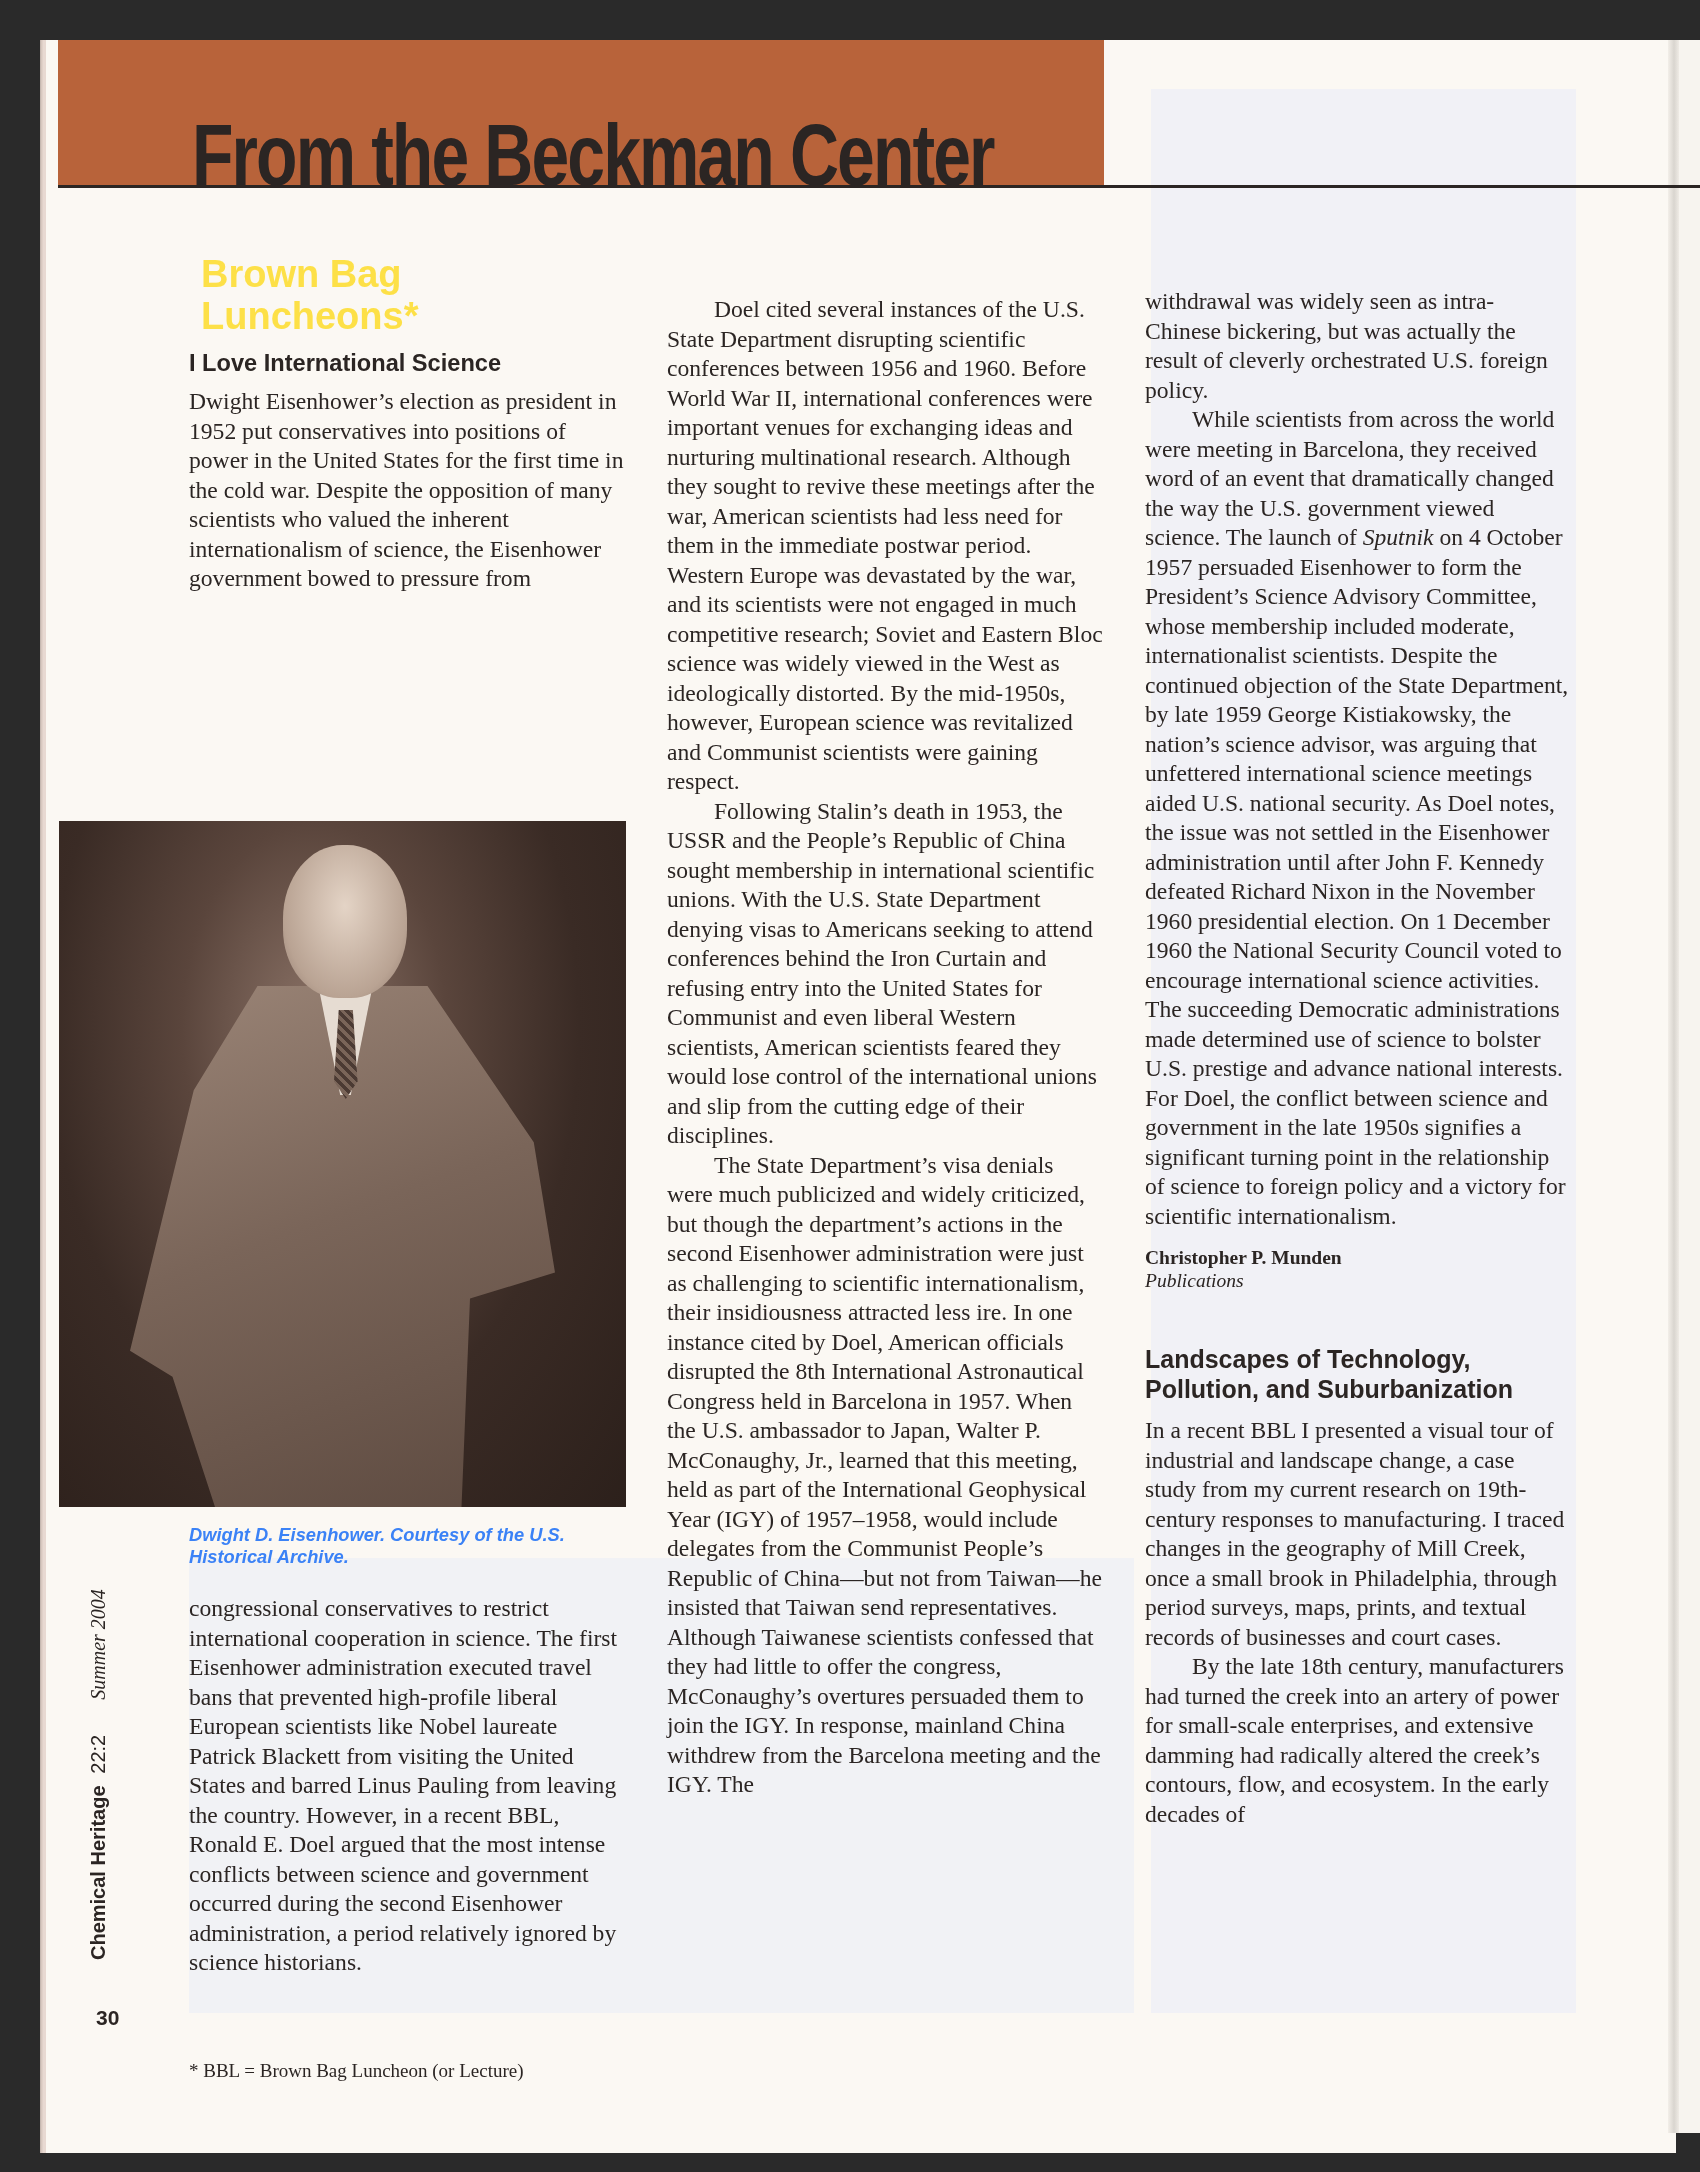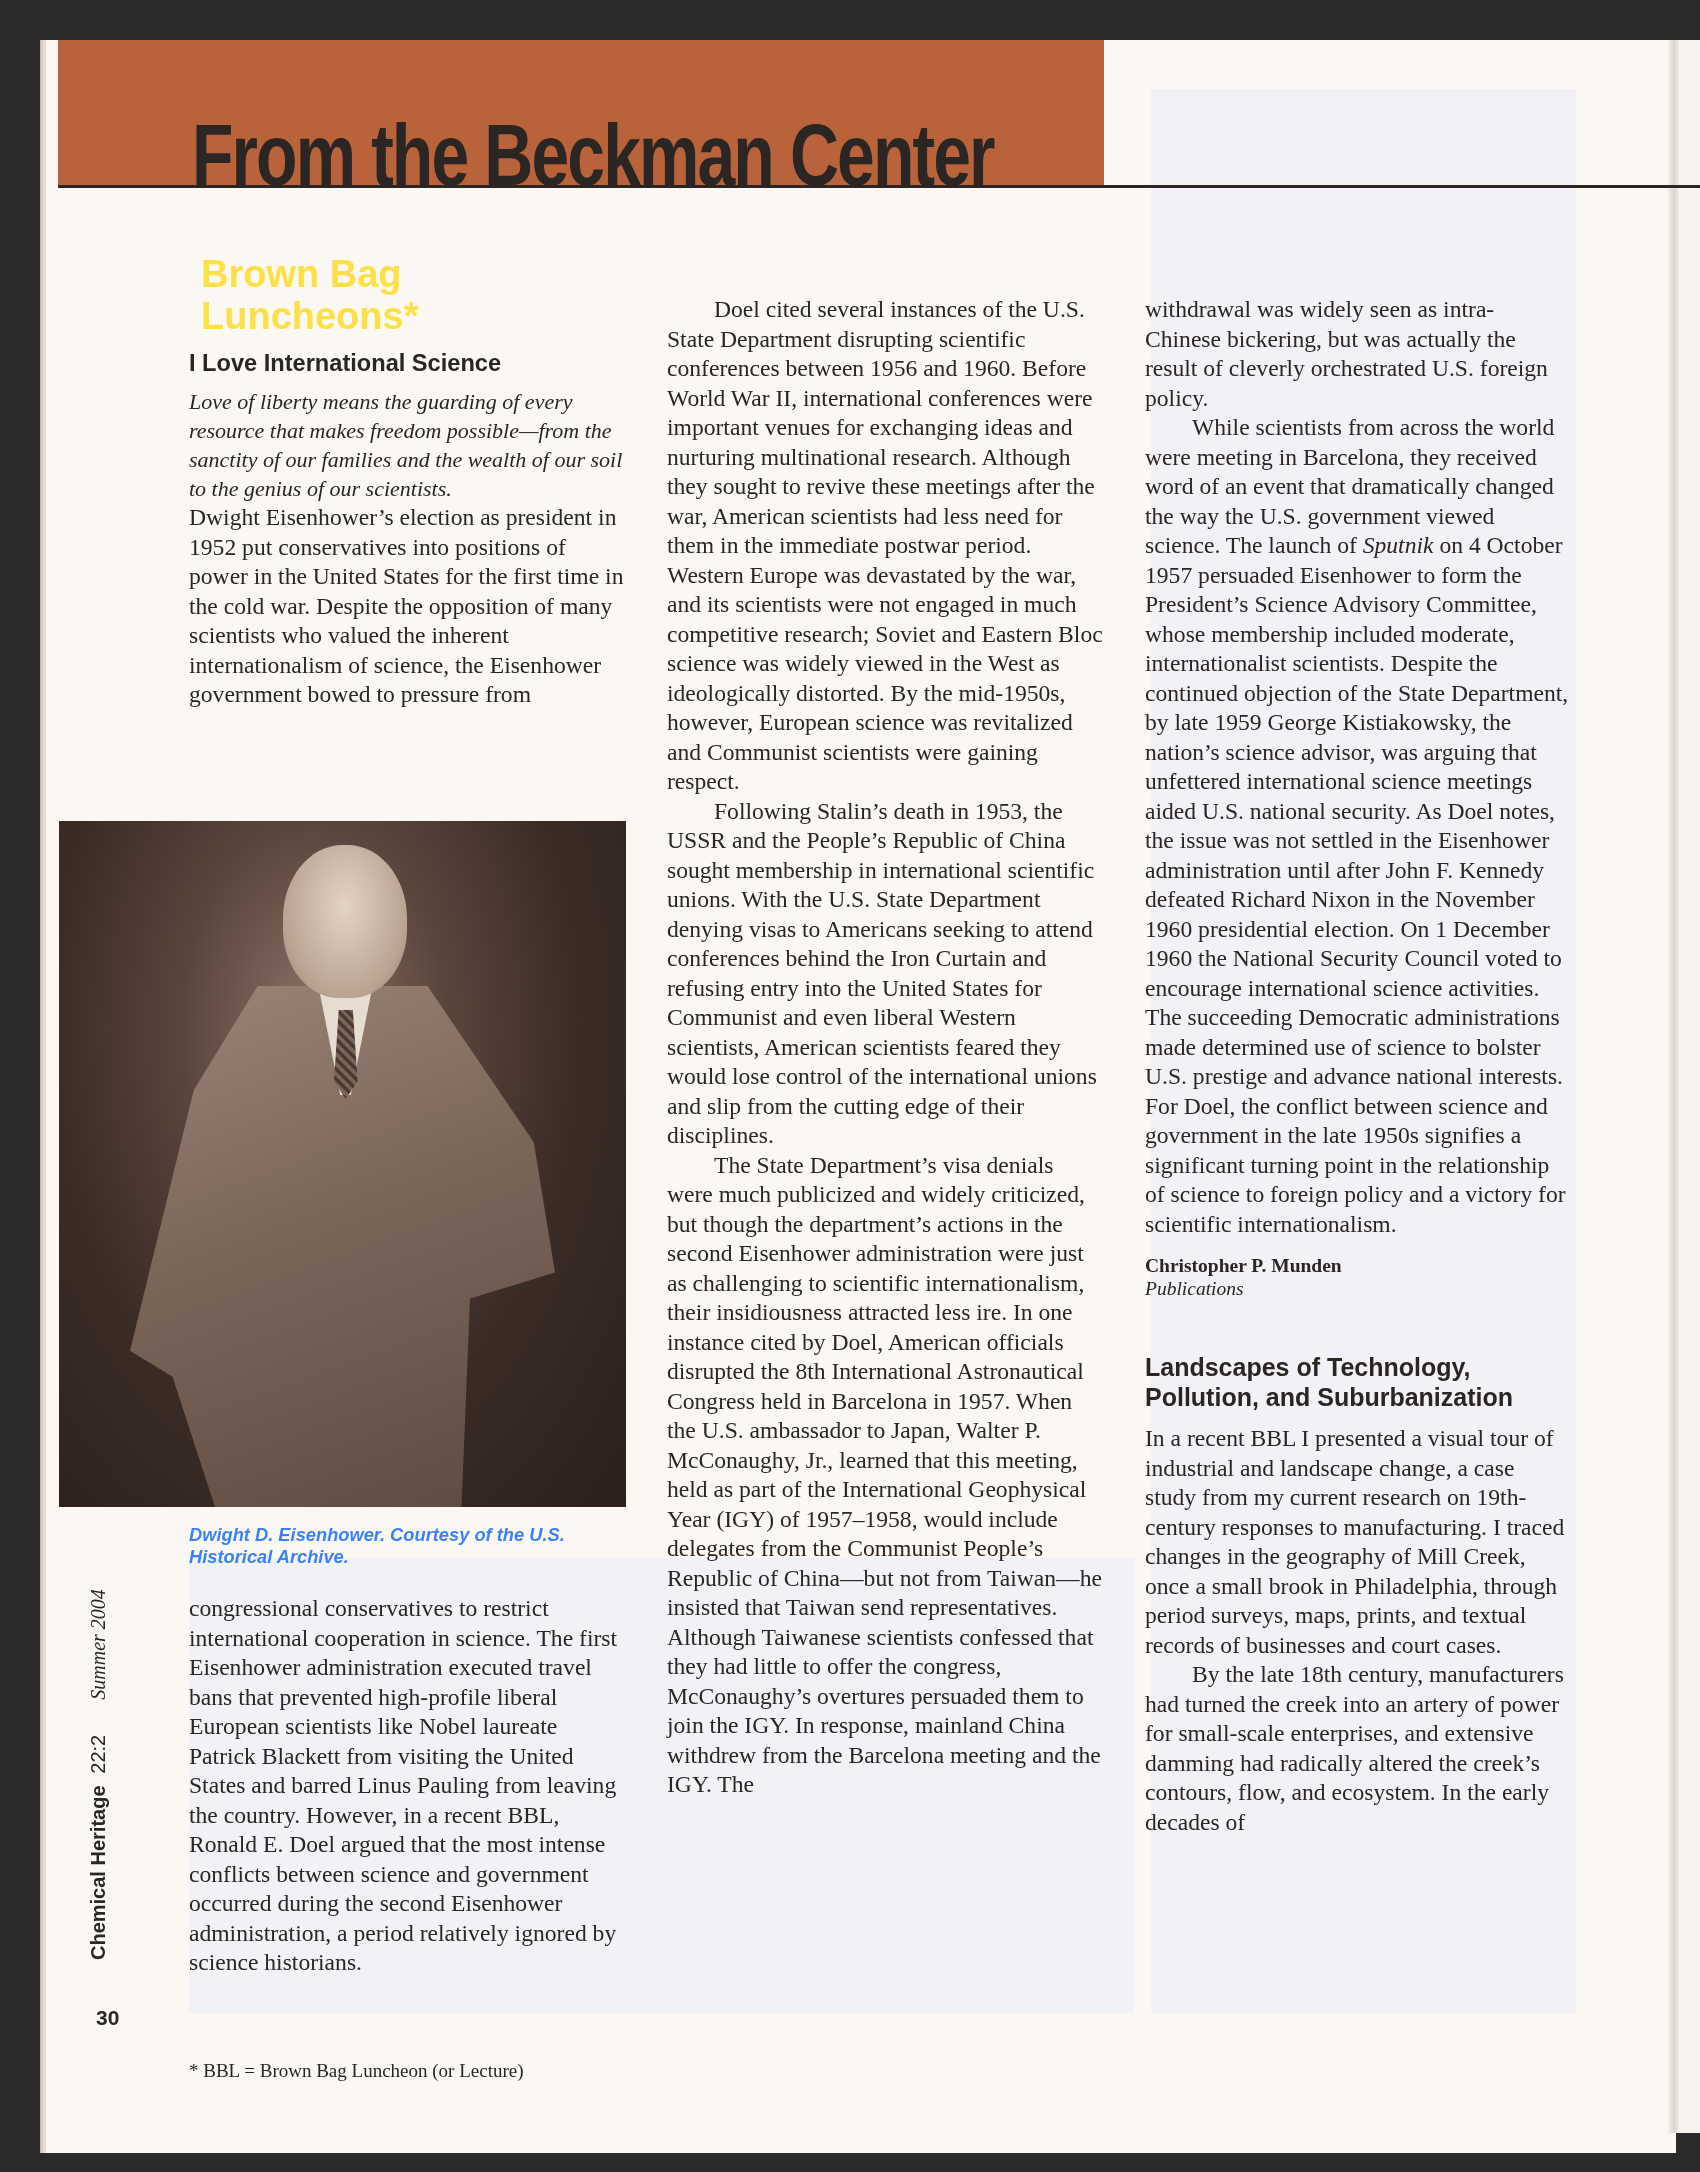--- a/index.html
+++ b/index.html
@@ -40,21 +40,21 @@
     position:absolute; left:192px; top:111px;
     font-family:"Liberation Sans", "DejaVu Sans", sans-serif;
     font-weight:bold; font-size:87px; line-height:1;
     color:#2b2523; letter-spacing:-2.4px;
     transform:scaleX(0.78); transform-origin:left top;
     white-space:nowrap;
   }
   .col { position:absolute; }
   .col1 { left:189px; top:242px; width:437px; }
   .col2 { left:667px; top:295px; width:437px; }
-  .col3 { left:1145px; top:295px; width:425px; }
+  .col3 { left:1145px; top:287px; width:425px; }
   .article-title {
     font-family:"Liberation Sans", "DejaVu Sans", sans-serif;
     font-weight:bold; font-size:38px; color:#fde047; margin:12px; line-height:1.1;
   }
   .subhead {
     font-family:"Liberation Sans", "DejaVu Sans", sans-serif;
     font-weight:bold; font-size:23.6px; margin:5.9px 0 10.6px 0; color:#2b2523;
   }
   .epigraph { font-style:italic; font-size:22px; line-height:29px; margin:0; }
   .attribution {
@@ -125,21 +125,20 @@
 <div class="showthrough"></div>
 <div class="showthrough-left"></div>
 
 <div class="header-block"></div>
 <div class="header-rule"></div>
 <div class="header-title">From the Beckman Center</div>
 
 <div class="col col1">
   <h1 class="article-title">Brown Bag Luncheons*</h1>
   <div class="subhead">I Love International Science</div>
-  <p class="epigraph">Love of liberty means the guarding of every resource that makes freedom possible—from the sanctity of our families and the wealth of our soil to the genius of our scientists.</p>
   <p class="body">Dwight Eisenhower’s election as president in 1952 put conservatives into positions of power in the United States for the first time in the cold war. Despite the opposition of many scientists who valued the inherent internationalism of science, the Eisenhower government bowed to pressure from</p>
 </div>
 
 <div class="photo">
   <div class="figure-body"></div>
   <div class="figure-shirt"></div>
   <div class="figure-tie"></div>
   <div class="figure-head"></div>
 </div>
 <div class="caption">Dwight D. Eisenhower. Courtesy of the U.S. Historical Archive.</div>

